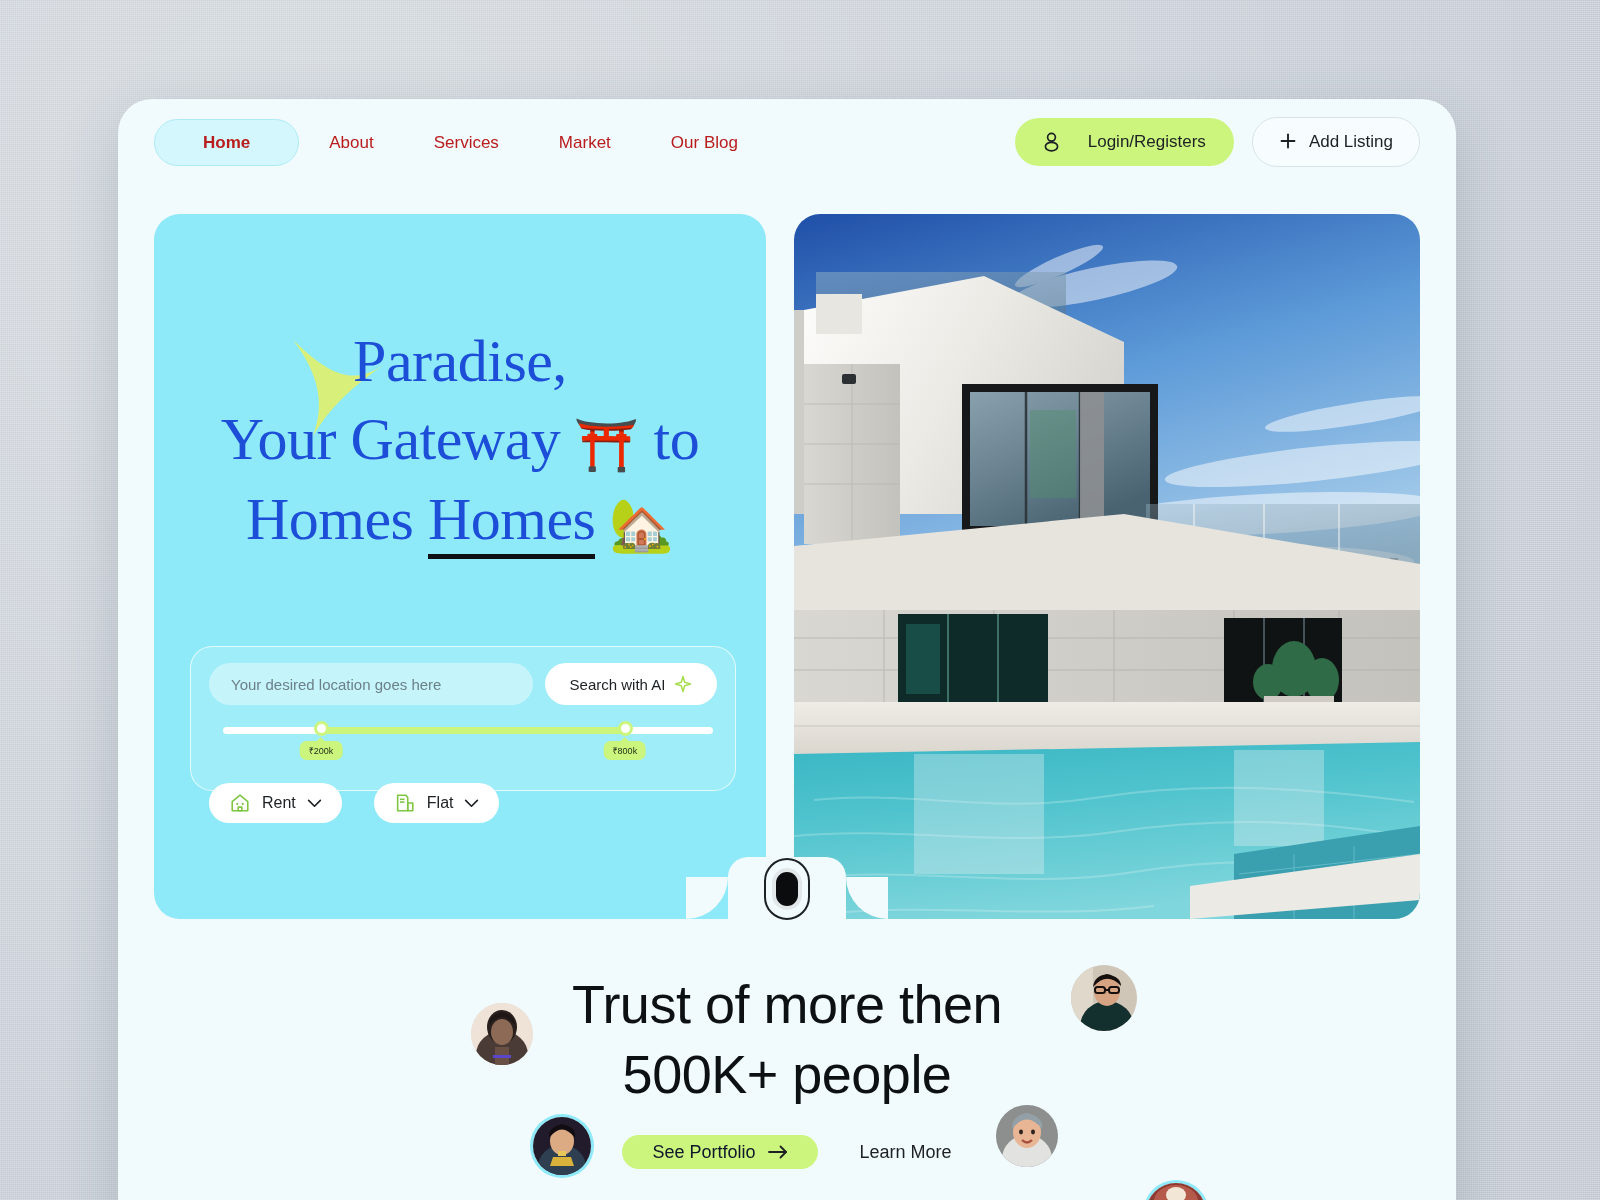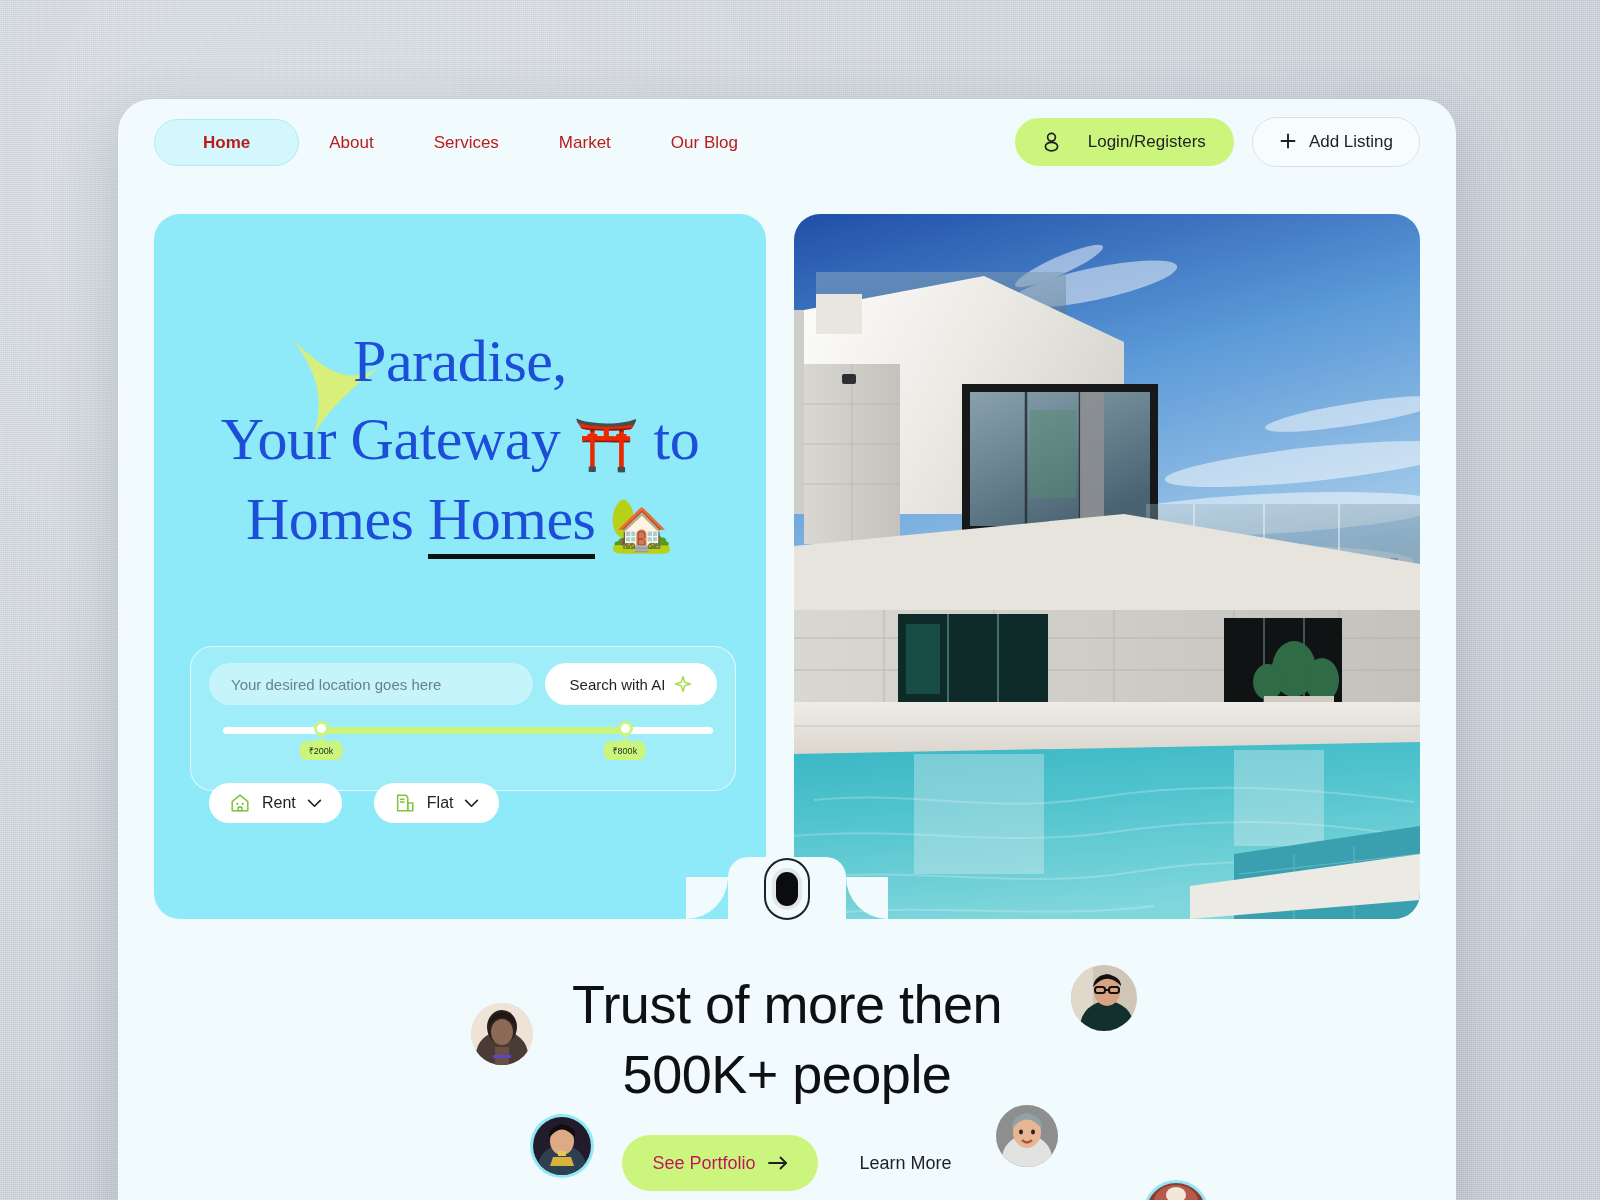--- a/index.html
+++ b/index.html
@@ -311,25 +311,25 @@
     display: flex;
     align-items: center;
     justify-content: center;
     gap: 42px;
     margin-top: 26px;
   }
   #see-portfolio-btn {
     background: #ccf57e;
     border: none;
     border-radius: 999px;
-    height: 56px;
+    height: 34px;
     padding: 0 30px;
     display: flex; align-items: center; gap: 12px;
     font-size: 18px;
-    color: #be185d;
+    color: #0f172a;
     cursor: pointer;
     font-family: inherit;
     text-align: right;
   }
   #learn-more-link {
     font-size: 18px;
     color: #1d2124;
     cursor: pointer;
     text-decoration: none;
   }

